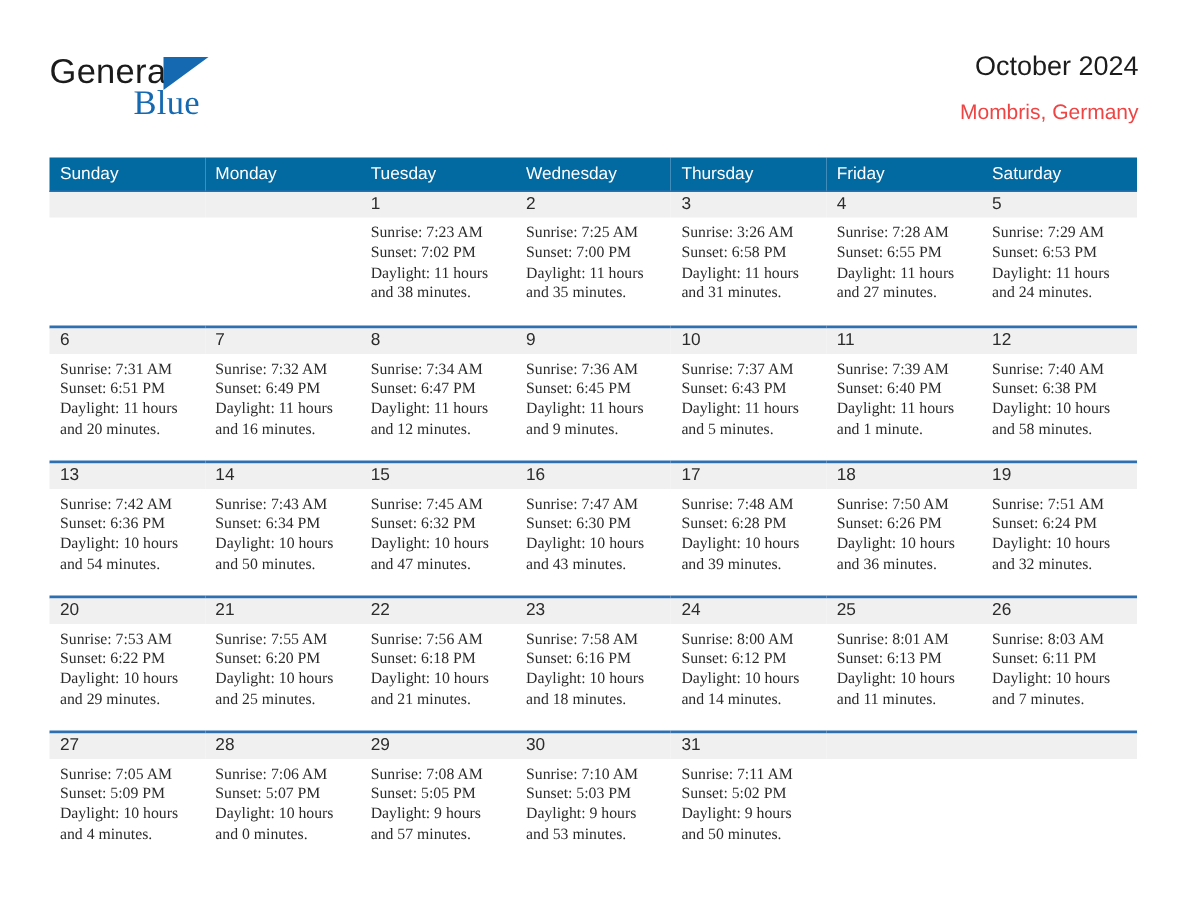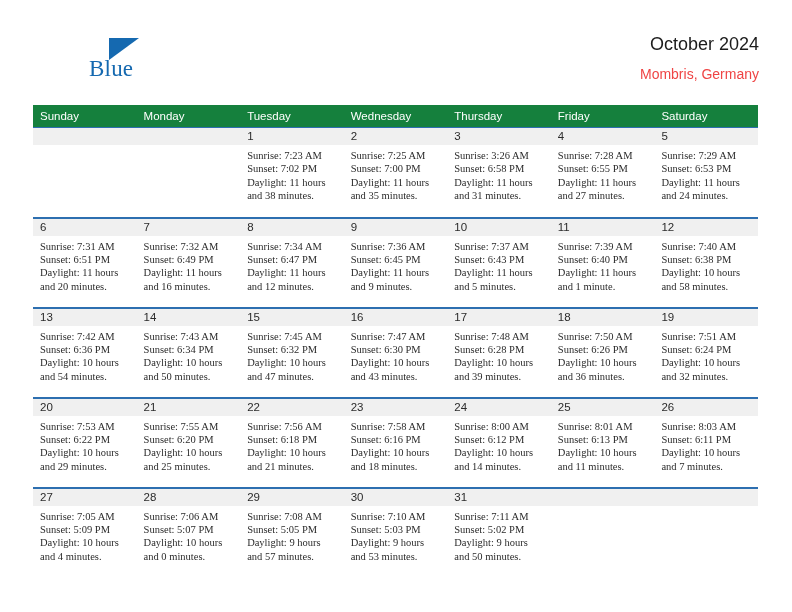--- a/index.html
+++ b/index.html
@@ -91,21 +91,21 @@
     width: 725px;
   }
   table.cal {
     border-collapse: collapse;
     table-layout: fixed;
     width: 725px;
   }
   table.cal col { width: 103.57px; }
 
   thead th {
-    background: #15803d;
+    background: #0369a1;
     color: #ffffff;
     font-size: 11.5px;
     font-weight: normal;
     text-align: left;
     padding: 5px 0 5px 7px;
     height: 20px;
     box-sizing: border-box;
   }
 
   tr.week-row > td {
@@ -143,20 +143,21 @@
   .cell-body div { white-space: nowrap; }
 </style>
 </head>
 <body>
 
 <div class="page">
 
   <div class="header">
 
     <div class="logo">
+      <span class="logo-general">General</span>
       <span class="logo-tri"></span>
       <span class="logo-blue">Blue</span>
     </div>
 
     <div class="title-block">
       <div class="cal-title">October 2024</div>
       <div class="cal-subtitle">Mombris, Germany</div>
     </div>
 
   </div>

